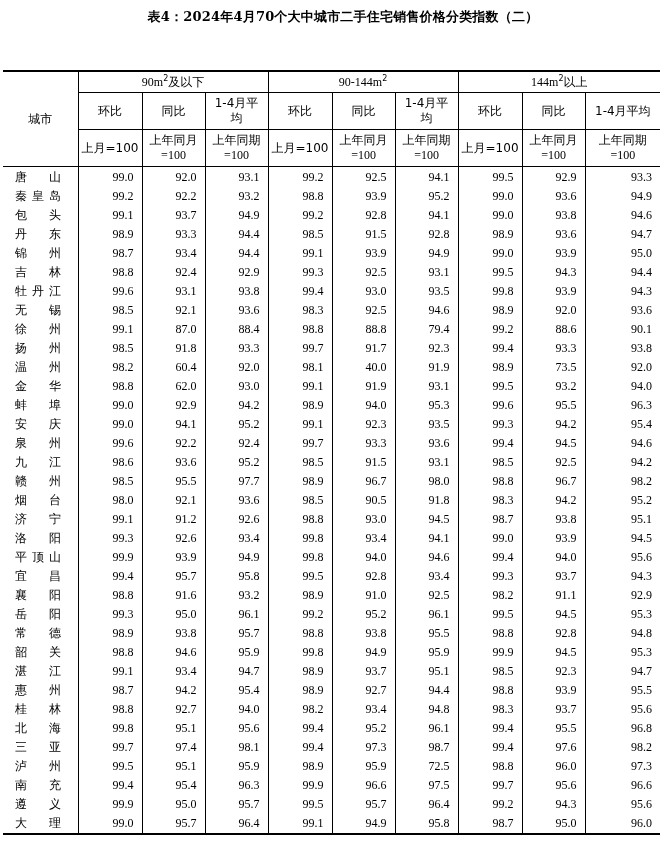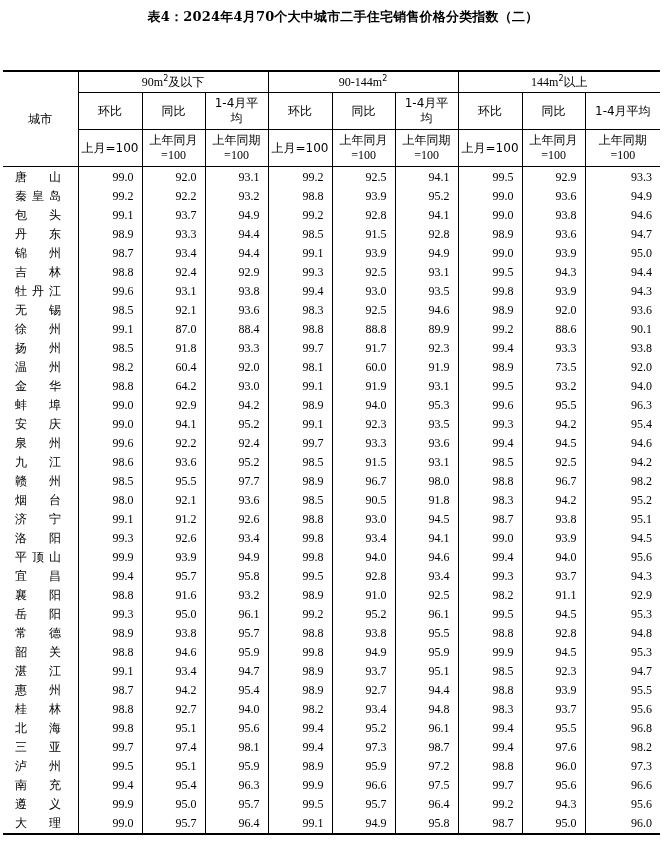--- a/index.html
+++ b/index.html
@@ -214,21 +214,21 @@
           <span class="cityname">
             <span>徐</span>
             <span>州</span>
           </span>
         </td>
         <td>99.1</td>
         <td>87.0</td>
         <td>88.4</td>
         <td>98.8</td>
         <td>88.8</td>
-        <td>89.9</td>
+        <td>79.4</td>
         <td>99.2</td>
         <td>88.6</td>
         <td>90.1</td>
       </tr>
       <tr>
         <td class="city">
           <span class="cityname">
             <span>扬</span>
             <span>州</span>
           </span>
@@ -247,35 +247,35 @@
         <td class="city">
           <span class="cityname">
             <span>温</span>
             <span>州</span>
           </span>
         </td>
         <td>98.2</td>
         <td>60.4</td>
         <td>92.0</td>
         <td>98.1</td>
-        <td>60.0</td>
+        <td>40.0</td>
         <td>91.9</td>
         <td>98.9</td>
         <td>73.5</td>
         <td>92.0</td>
       </tr>
       <tr>
         <td class="city">
           <span class="cityname">
             <span>金</span>
             <span>华</span>
           </span>
         </td>
         <td>98.8</td>
-        <td>64.2</td>
+        <td>62.0</td>
         <td>93.0</td>
         <td>99.1</td>
         <td>91.9</td>
         <td>93.1</td>
         <td>99.5</td>
         <td>93.2</td>
         <td>94.0</td>
       </tr>
       <tr>
         <td class="city">
@@ -606,21 +606,21 @@
           <span class="cityname">
             <span>泸</span>
             <span>州</span>
           </span>
         </td>
         <td>99.5</td>
         <td>95.1</td>
         <td>95.9</td>
         <td>98.9</td>
         <td>95.9</td>
-        <td>97.2</td>
+        <td>72.5</td>
         <td>98.8</td>
         <td>96.0</td>
         <td>97.3</td>
       </tr>
       <tr>
         <td class="city">
           <span class="cityname">
             <span>南</span>
             <span>充</span>
           </span>

